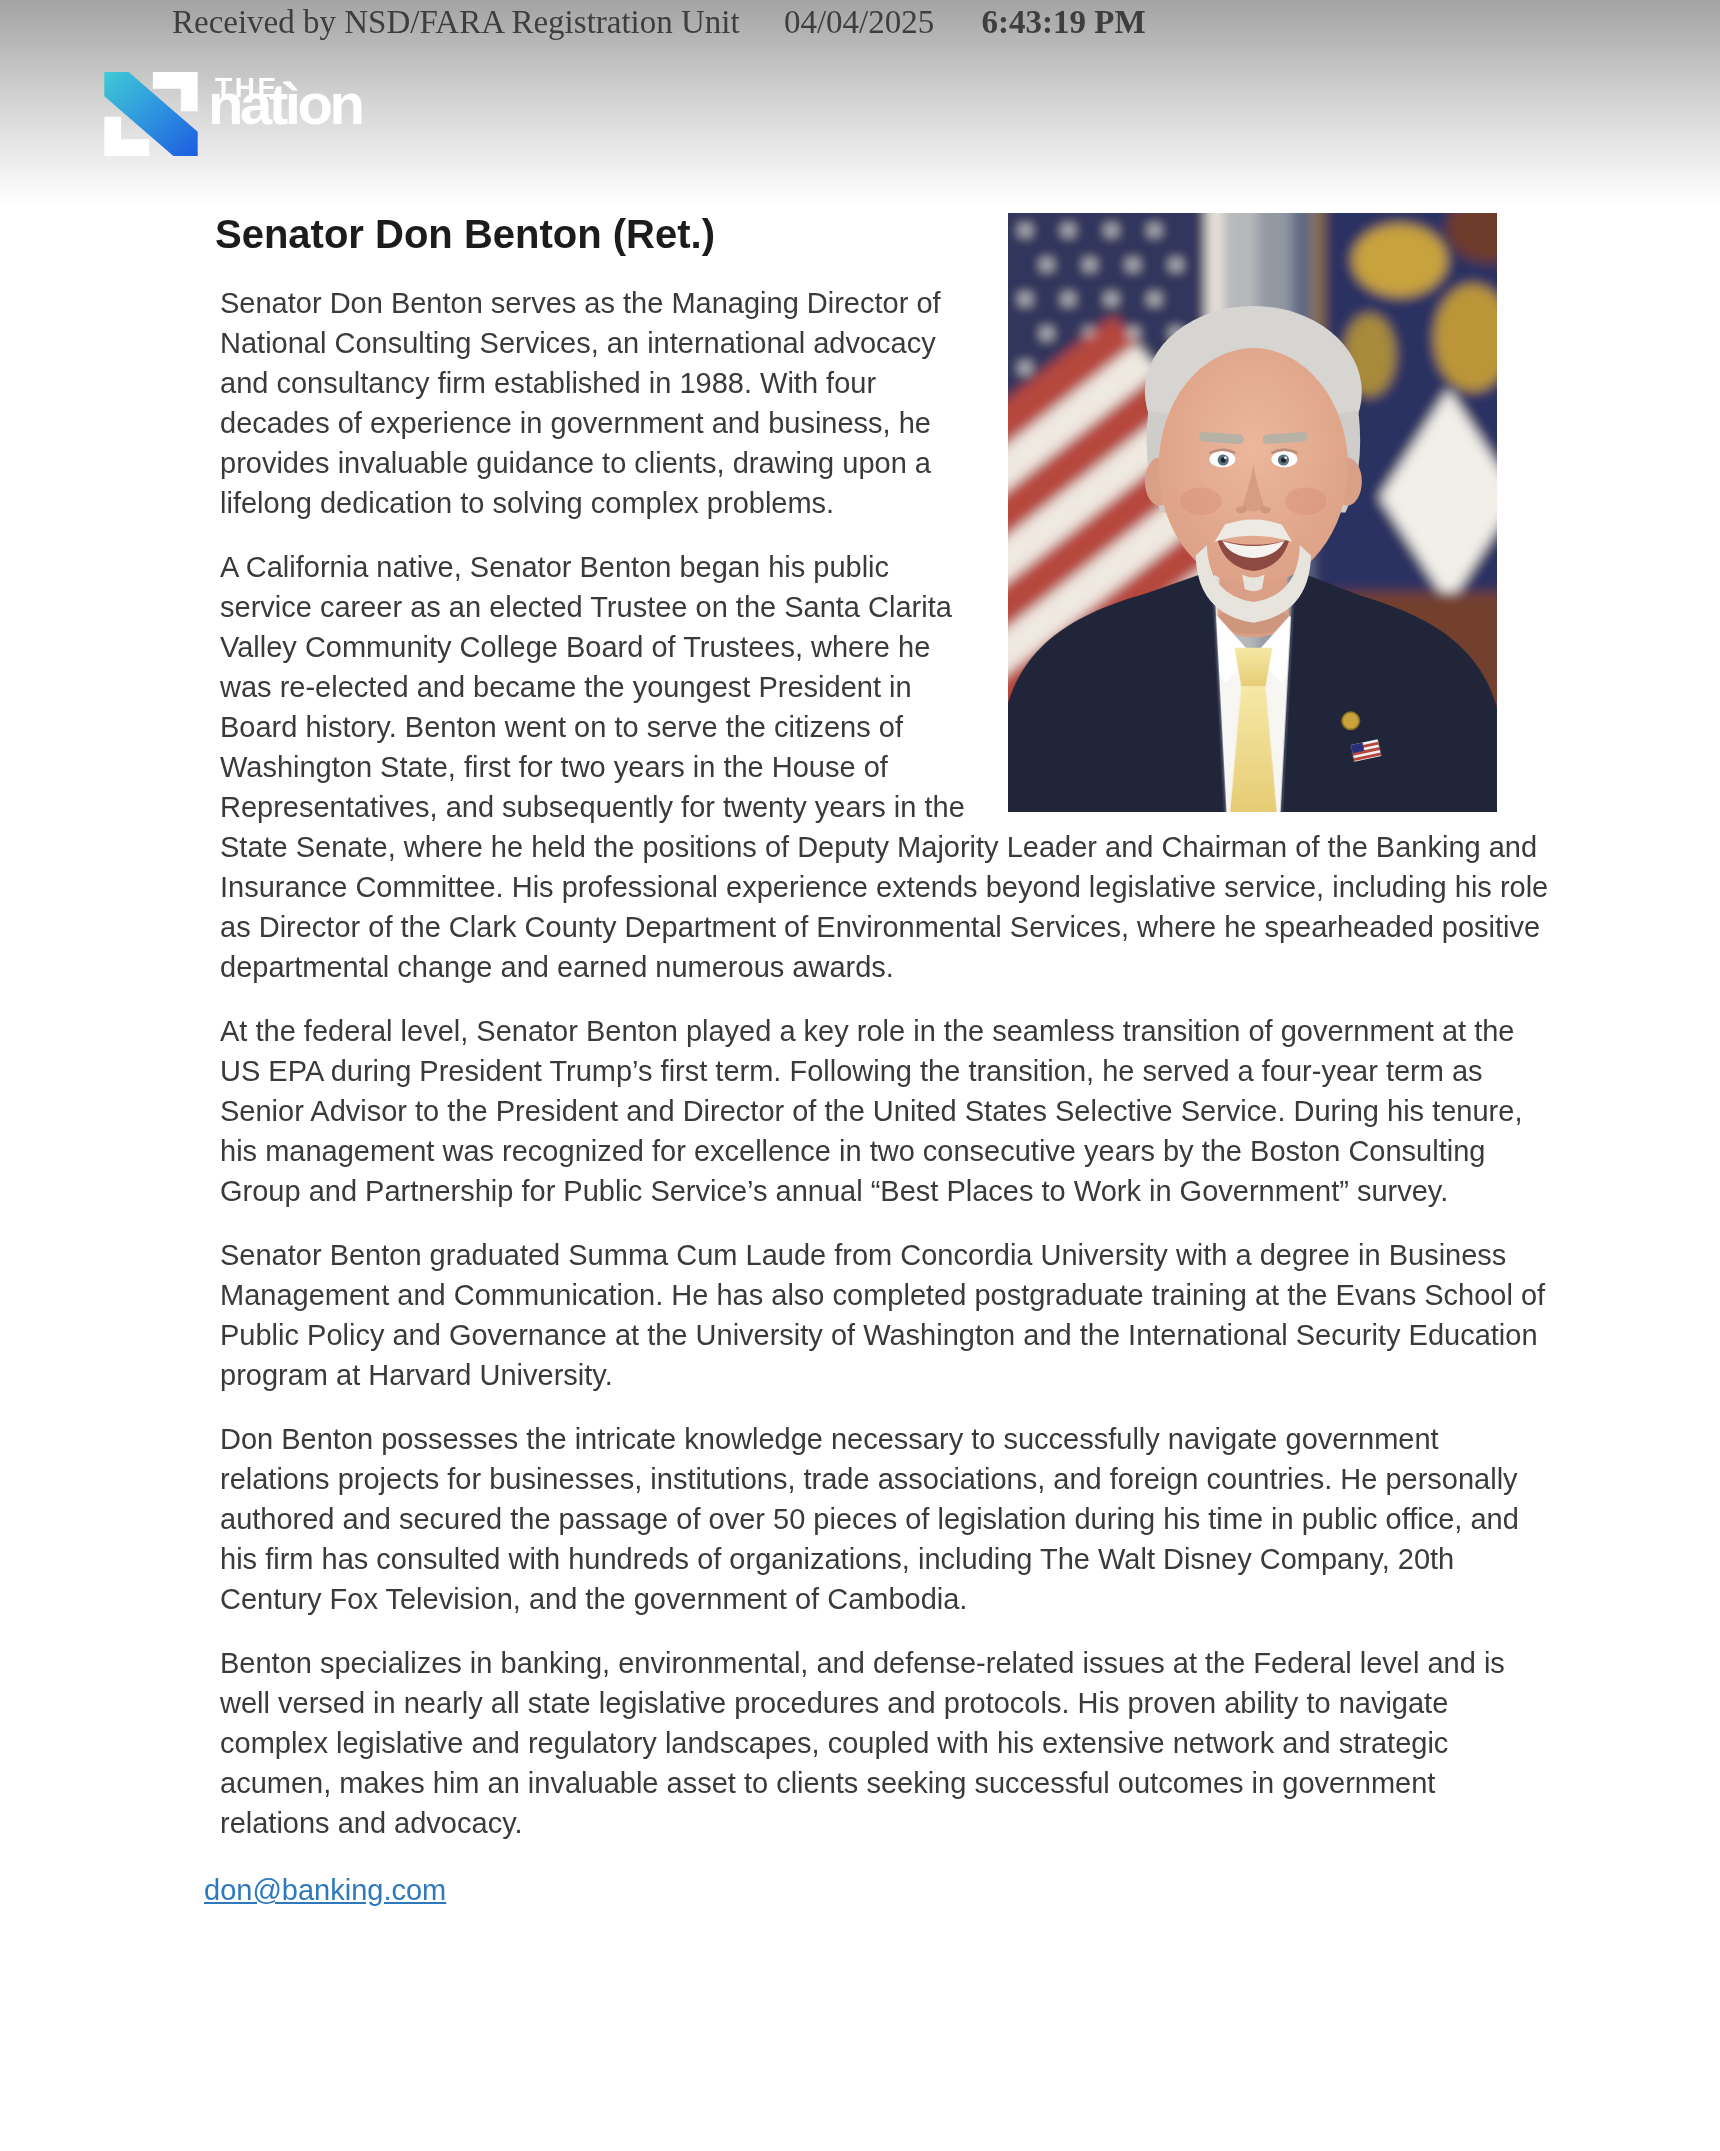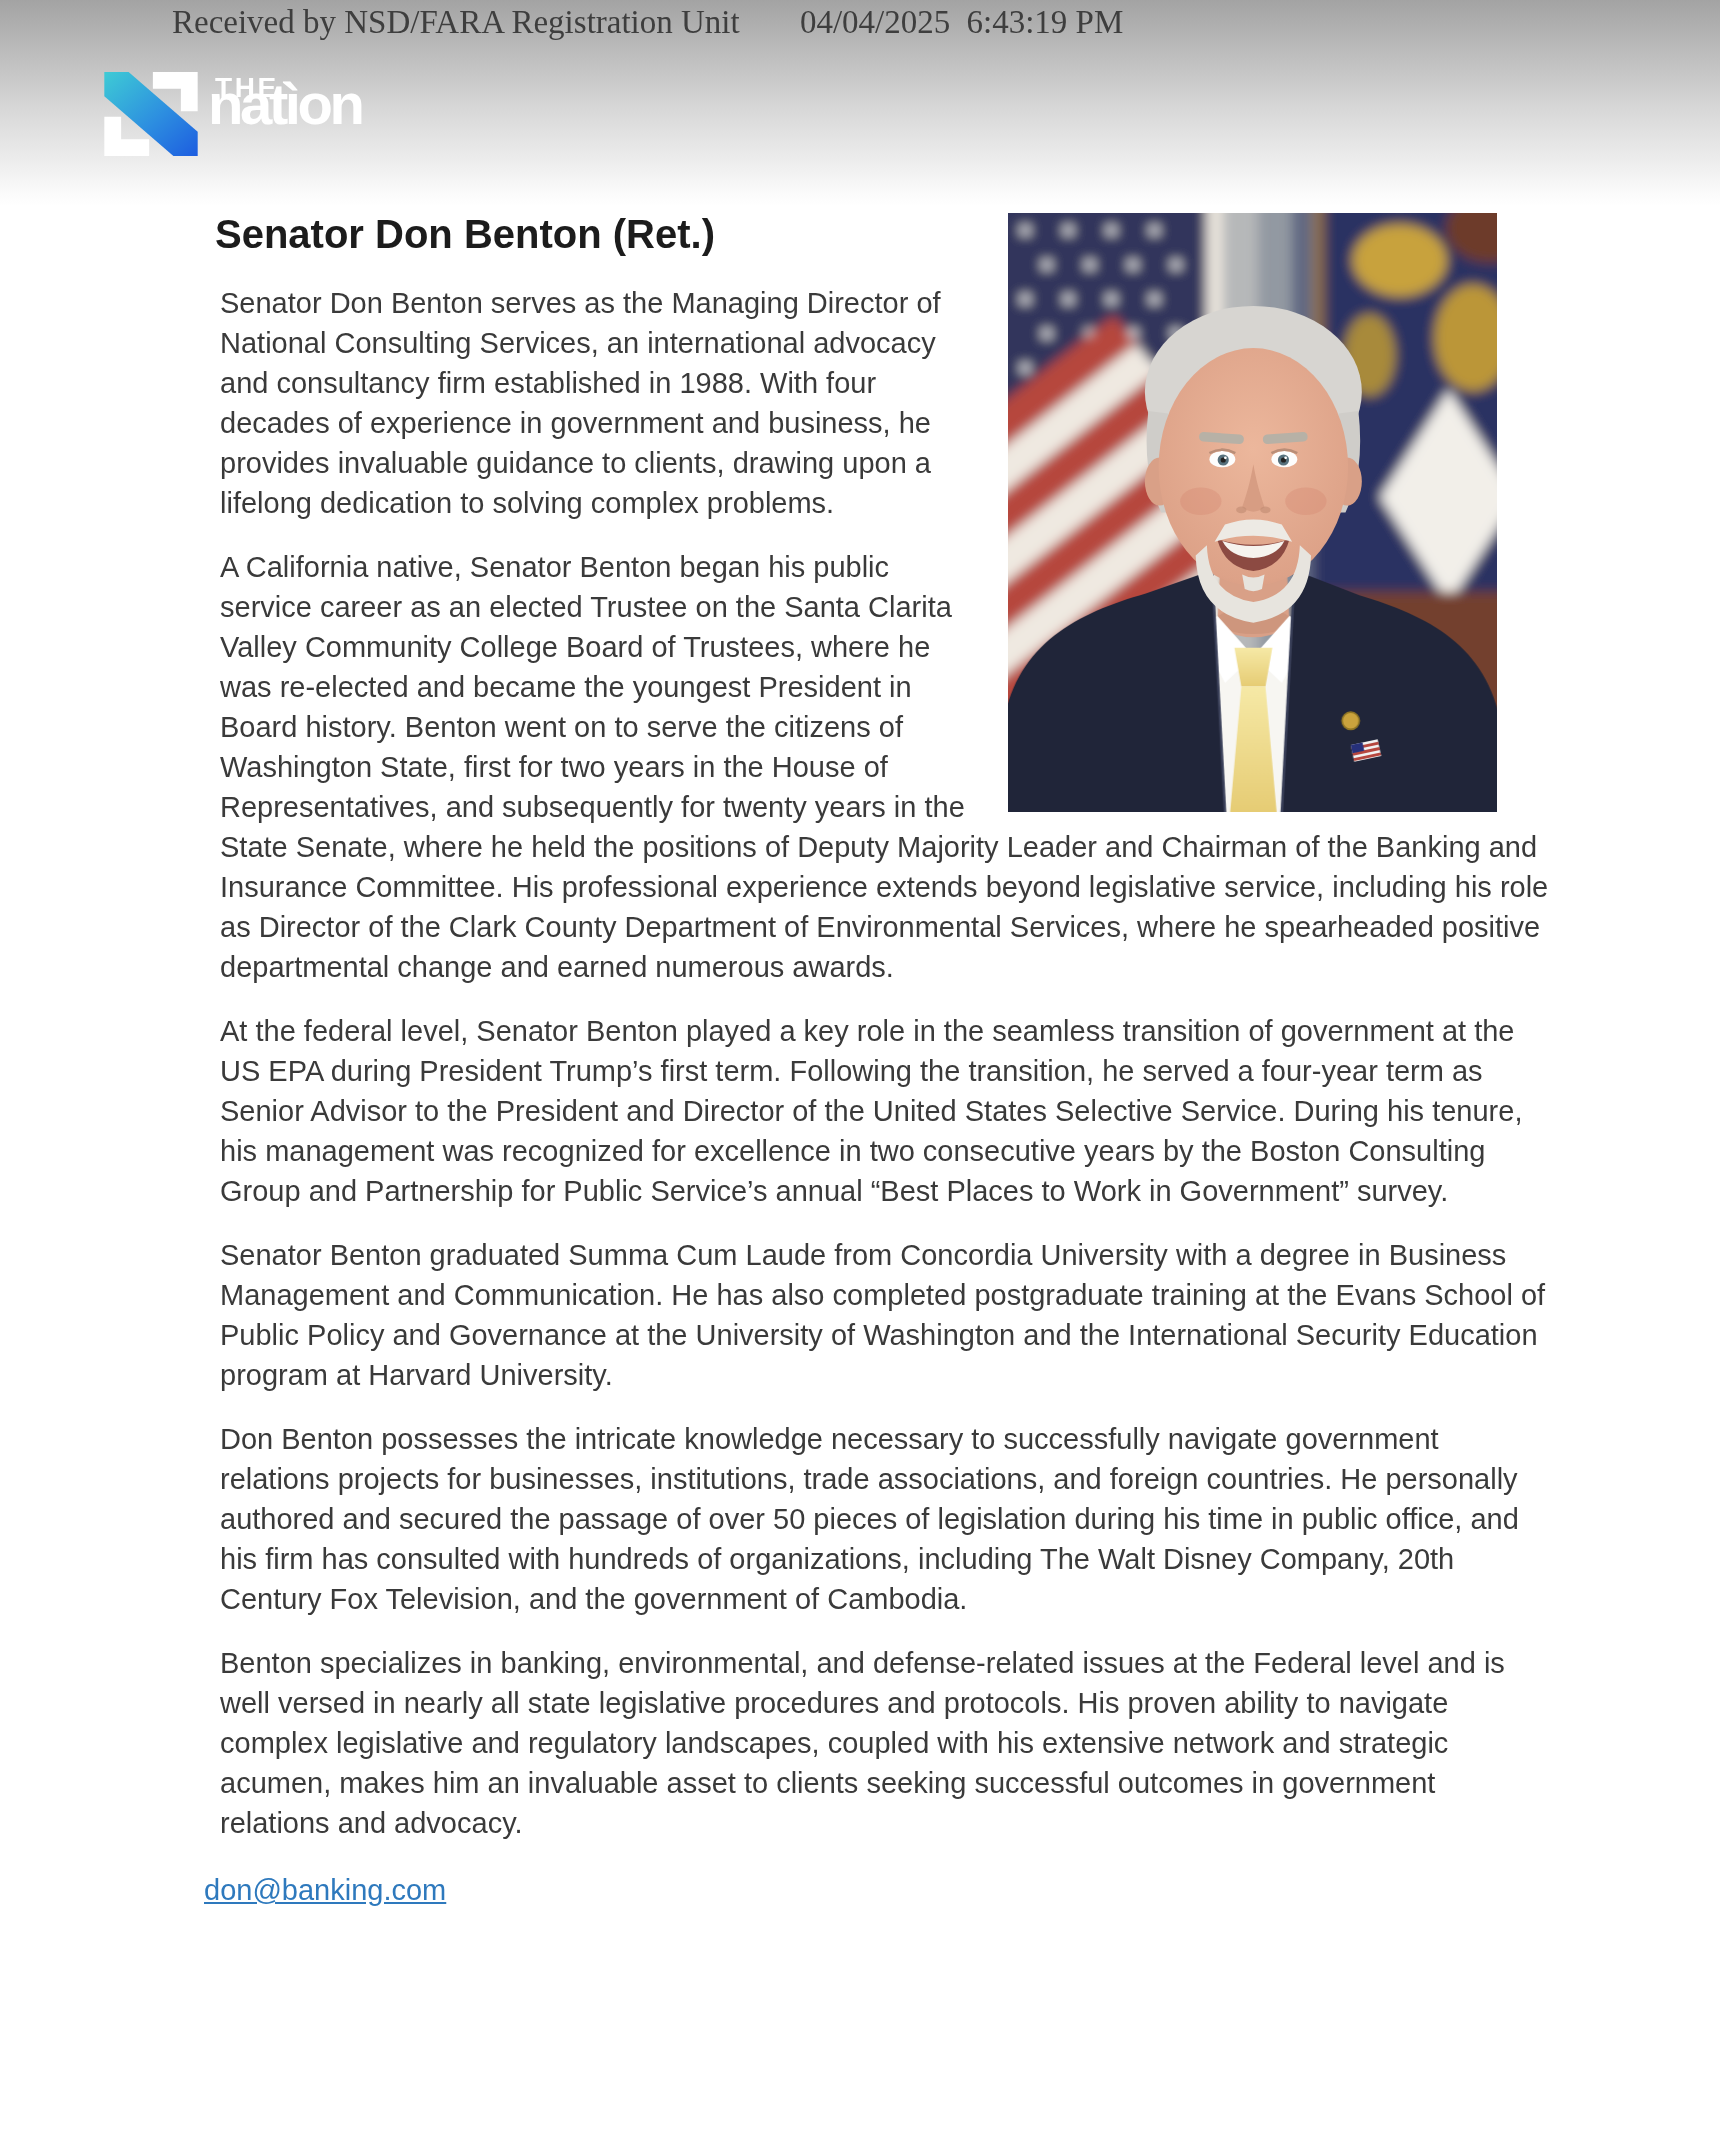--- a/index.html
+++ b/index.html
@@ -10,22 +10,22 @@
     background-repeat:no-repeat; background-size:100% 206px;
     font-family:"Liberation Sans","DejaVu Sans",sans-serif;
     color:#3a3a3a;
   }
   
   .fara-header {
     position:absolute; top:4.3px; left:172px; white-space:nowrap;
     font-family:"Liberation Serif","DejaVu Serif",serif;
     font-size:33px; color:#3e3e3e;
   }
-  .fara-header .date { margin-left:52px; }
-  .fara-header .time { margin-left:8px; }
+  .fara-header .date { margin-left:36px; }
+  .fara-header .time { margin-left:39px;font-weight:bold; }
 
   
   .brand { position:absolute; left:101px; top:72px; width:447px; height:108px; color:#ffffff; }
   .brand-icon { position:absolute; left:0; top:0; width:100px; height:84px; }
   .brand-the { position:absolute; left:114px; top:0; font-size:28px; font-weight:bold; letter-spacing:2.6px; }
   .brand-name { position:absolute; left:107px; top:3.4px; font-size:58px; font-weight:bold; letter-spacing:-3.4px; line-height:1; }
 
   
   .content { position:absolute; left:204px; top:211px; width:1345px; font-size:29px; line-height:40px; }
   .content h1 { margin:0 0 26px 11px; font-size:40px; line-height:46px; font-weight:bold; color:#1c1c1c; }

